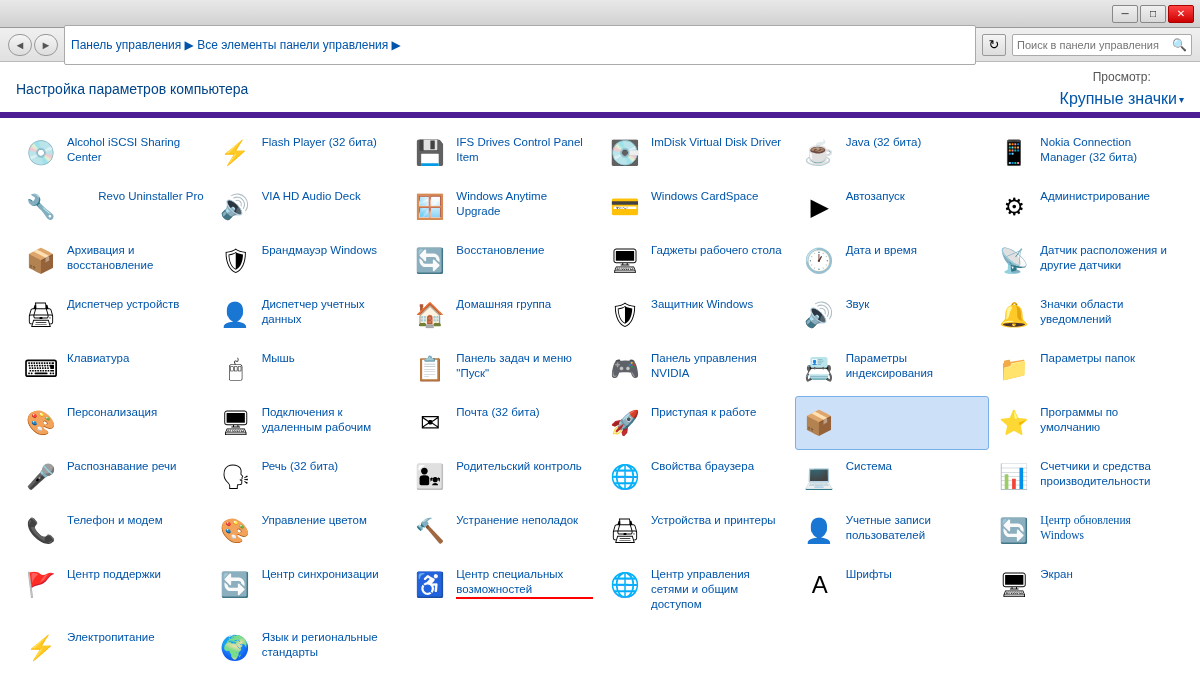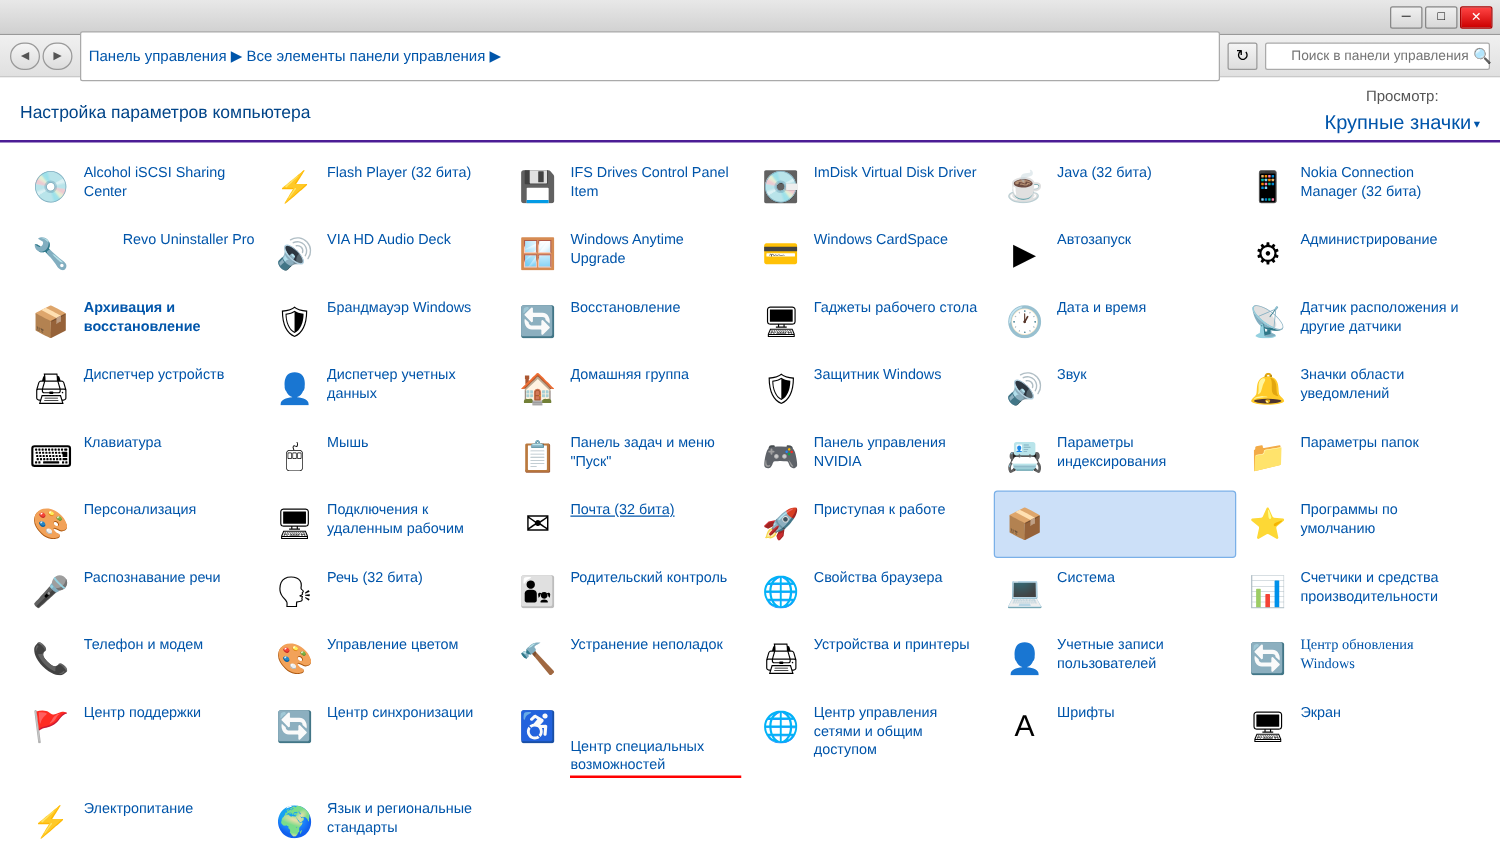--- a/index.html
+++ b/index.html
@@ -92,41 +92,41 @@
       font-size: 13px;
       cursor: pointer;
     }
     .search-box {
       width: 180px;
       height: 22px;
       border: 1px solid #aaa;
       background: #fff;
       display: flex;
       align-items: center;
-      padding: 0 20px;
+      padding: 0 4px;
       border-radius: 2px;
       gap: 4px;
     }
     .search-box input {
       border: none;
       outline: none;
       font-size: 11px;
       flex: 1;
       color: #888;
       background: transparent;
     }
 
     
     .main-header {
       background: #fff;
       padding: 8px 16px 4px 16px;
       display: flex;
       align-items: center;
       justify-content: space-between;
-      border-bottom: 2px solid #4c1d95;
+      border-bottom: 6px solid #4c1d95;
     }
     .page-title {
       font-size: 14px;
       color: #004488;
       font-weight: normal;
     }
     .view-selector {
       display: flex;
       align-items: center;
       gap: 6px;
@@ -281,21 +281,21 @@
       <div class="item">
         <div class="item-icon">▶</div>
         <span class="item-label" style="color: rgb(0, 85, 170);">Автозапуск</span>
       </div>
       <div class="item">
         <div class="item-icon">⚙</div>
         <span class="item-label" style="color: rgb(0, 85, 170);">Администрирование</span>
       </div>
       <div class="item">
         <div class="item-icon">📦</div>
-        <span class="item-label" style="color: rgb(0, 85, 170); font-weight: bold;">Архивация и восстановление</span>
+        <span class="item-label" style="color: rgb(0, 85, 170);">Архивация и восстановление</span>
       </div>
       <div class="item">
         <div class="item-icon">🛡</div>
         <span class="item-label" style="color: rgb(0, 85, 170);">Брандмауэр Windows</span>
       </div>
       <div class="item">
         <div class="item-icon">🔄</div>
         <span class="item-label" style="color: rgb(0, 85, 170);">Восстановление</span>
       </div>
       <div class="item">
@@ -361,21 +361,21 @@
       <div class="item">
         <div class="item-icon">🎨</div>
         <span class="item-label" style="color: rgb(0, 85, 170);">Персонализация</span>
       </div>
       <div class="item">
         <div class="item-icon">🖥</div>
         <span class="item-label" style="color: rgb(0, 85, 170);">Подключения к удаленным рабочим</span>
       </div>
       <div class="item">
         <div class="item-icon">✉</div>
-        <span class="item-label" style="color: rgb(0, 85, 170); text-decoration: underline;">Почта (32 бита)</span>
+        <span class="item-label" style="color: rgb(0, 85, 170);">Почта (32 бита)</span>
       </div>
       <div class="item">
         <div class="item-icon">🚀</div>
         <span class="item-label" style="color: rgb(0, 85, 170);">Приступая к работе</span>
       </div>
       <div class="item selected">
         <div class="item-icon">📦</div>
       </div>
       <div class="item">
         <div class="item-icon">⭐</div>
@@ -432,21 +432,21 @@
       <div class="item">
         <div class="item-icon">🚩</div>
         <span class="item-label" style="color: rgb(0, 85, 170);">Центр поддержки</span>
       </div>
       <div class="item">
         <div class="item-icon">🔄</div>
         <span class="item-label" style="color: rgb(0, 85, 170);">Центр синхронизации</span>
       </div>
       <div class="item">
         <div class="item-icon">♿</div>
-        <span class="item-label underline-red" style="color: rgb(0, 85, 170); margin-top: 27px;">Центр специальных возможностей</span>
+        <span class="item-label underline-red" style="color: rgb(0, 85, 170);">Центр специальных возможностей</span>
       </div>
       <div class="item">
         <div class="item-icon">🌐</div>
         <span class="item-label" style="color: rgb(0, 85, 170);">Центр управления сетями и общим доступом</span>
       </div>
       <div class="item">
         <div class="item-icon">A</div>
         <span class="item-label" style="color: rgb(0, 85, 170);">Шрифты</span>
       </div>
       <div class="item">

